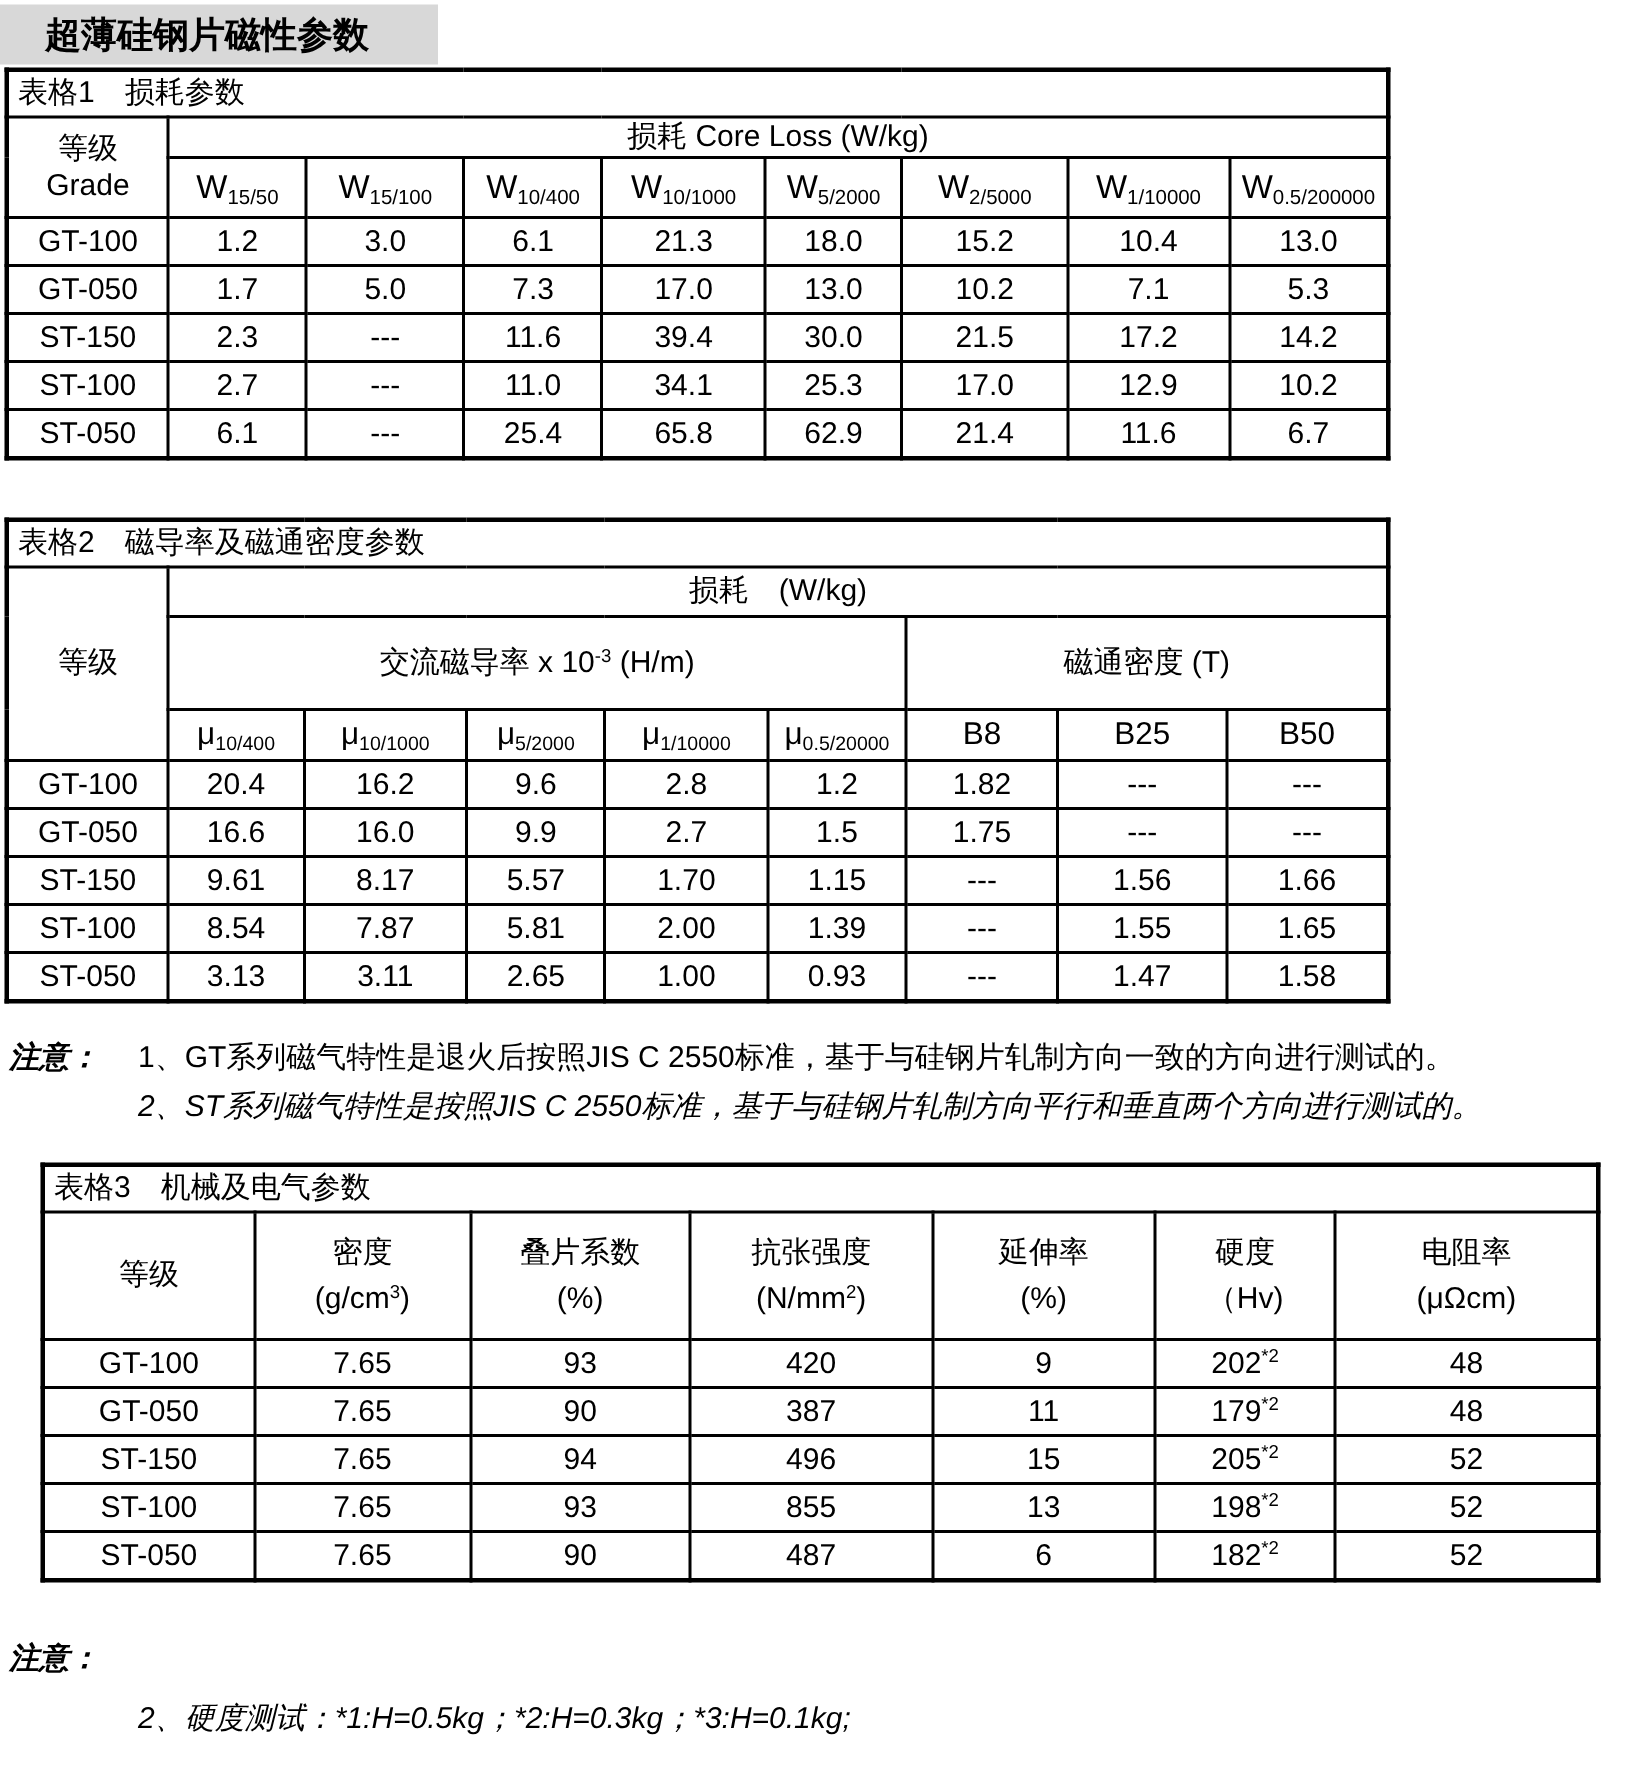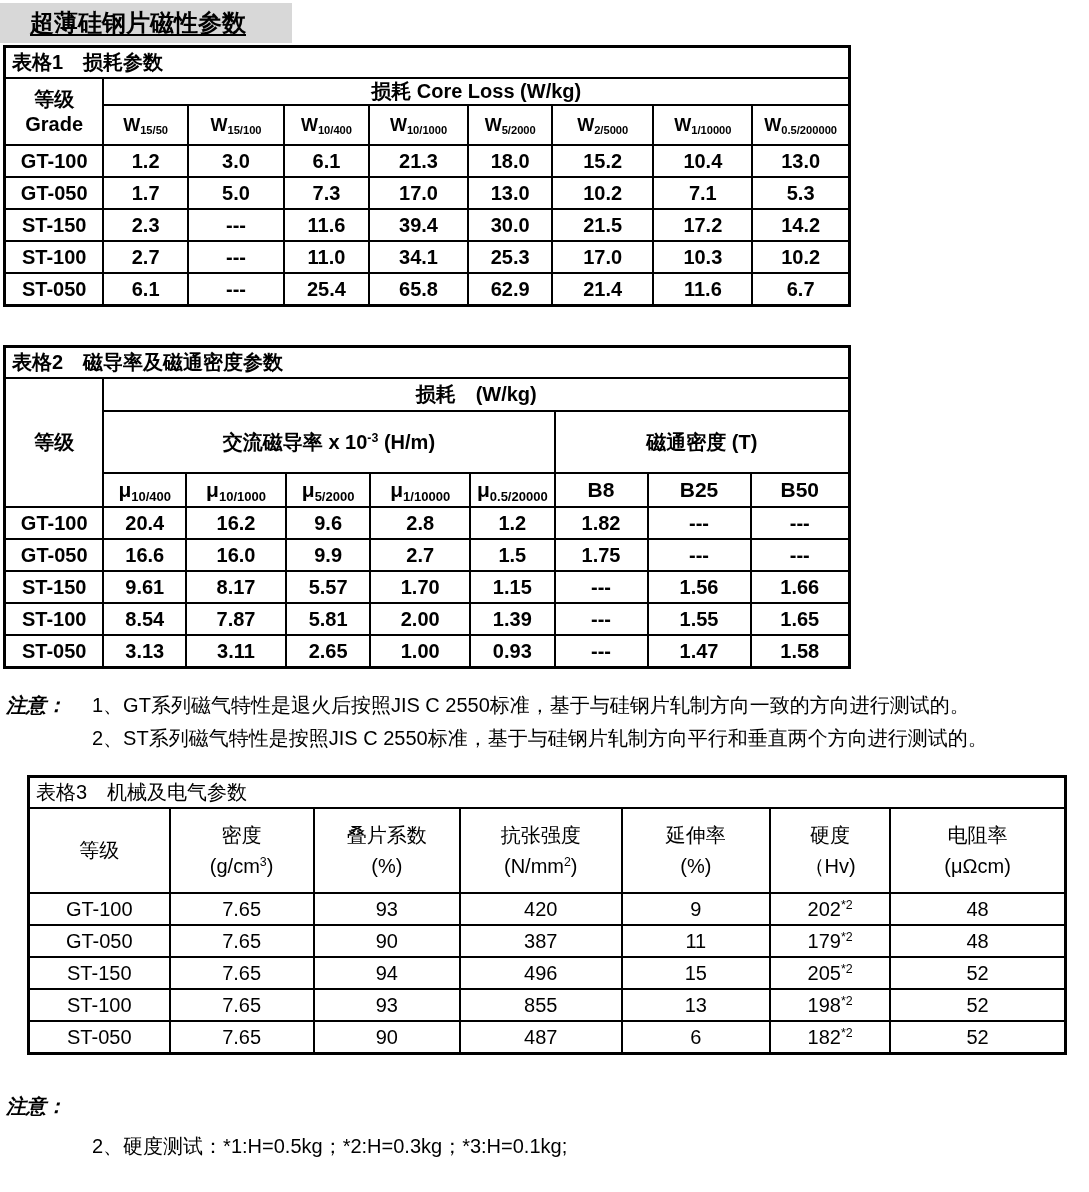--- a/index.html
+++ b/index.html
@@ -10,30 +10,30 @@
   }
   .page{position:relative;width:1089px;height:1192px;}
 
   
   .title-box{
     display:inline-block;
     margin:3px 0 0 0;
     padding:4px 46px 4px 30px;
     font-size:24px;font-weight:bold;
   }
-  .title-box span{text-decoration:underline;text-underline-offset:3px;}
+  .title-box span{text-underline-offset:3px;}
 
   
   table{
     border-collapse:collapse;
     border:3px solid #000;
     table-layout:fixed;
     margin-left:3px;
   }
-  .t1,.t2{width:848px;font-weight:bold;}
+  .t1,.t2{width:924px;}
   .t3{width:1040px;margin-left:5px;}
   td{
     border:2px solid #000;
     text-align:center;
     vertical-align:middle;
     font-size:20px;
     padding:0 2px;
     overflow:hidden;
     line-height:1.25;
   }
@@ -41,40 +41,40 @@
     text-align:left;
     padding-left:6px;
     height:29px;
     font-size:20px;
   }
   .t1{margin-top:2px;}
   .t2{margin-top:38px;}
   .t3{margin-top:20px;margin-left:27px;}
 
   .t1 .group-row td{height:25px;}
-  .t1 .colhead-row td{height:38px;font-size:18px;}
+  .t1 .colhead-row td{height:38px;font-size:22px;}
   .t2 .group-row td{height:31px;}
   .t2 .subgroup-row td{height:60px;}
   .t2 .colhead-row td{height:32px;font-size:21px;}
   .t3 .colhead-row td{height:83px;line-height:1.55;}
   tr.data-row td{height:30px;}
 
   
   .sb{font-size:62%;position:relative;top:0.28em;letter-spacing:0;}
   .sp{font-size:62%;position:relative;top:-0.55em;}
 
   
   .notes{margin-left:6px;font-size:20px;}
   .notes-1{margin-top:20px;}
   .notes-2{margin-top:36px;}
   .note-line{display:flex;line-height:33px;}
   .notes-2 .note-line{line-height:30px;}
   .notes-2 .note-line + .note-line{margin-top:10px;}
   .note-label{font-weight:bold;width:86px;flex:0 0 86px;font-style:italic;}
-  .note-indent{padding-left:86px;}
+  .note-indent{padding-left:86px;font-style:italic;}
 </style>
 </head>
 <body>
 
 <div class="page">
 
   <div class="title-box" style="background: rgb(216, 216, 216);">
     <span>超薄硅钢片磁性参数</span>
   </div>
 
@@ -145,21 +145,21 @@
           <td>14.2</td>
         </tr>
         <tr class="data-row">
           <td>ST-100</td>
           <td>2.7</td>
           <td>---</td>
           <td>11.0</td>
           <td>34.1</td>
           <td>25.3</td>
           <td>17.0</td>
-          <td>10.3</td>
+          <td>12.9</td>
           <td>10.2</td>
         </tr>
         <tr class="data-row">
           <td>ST-050</td>
           <td>6.1</td>
           <td>---</td>
           <td>25.4</td>
           <td>65.8</td>
           <td>62.9</td>
           <td>21.4</td>

